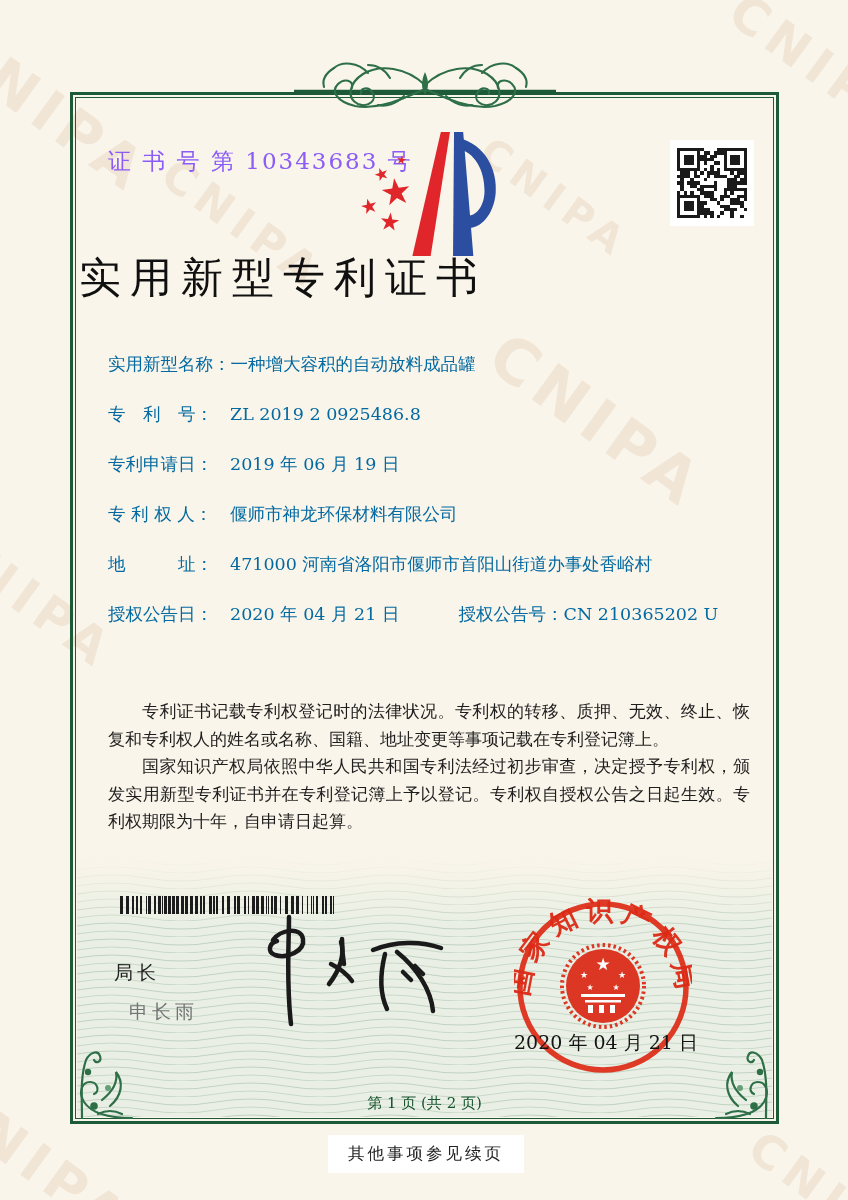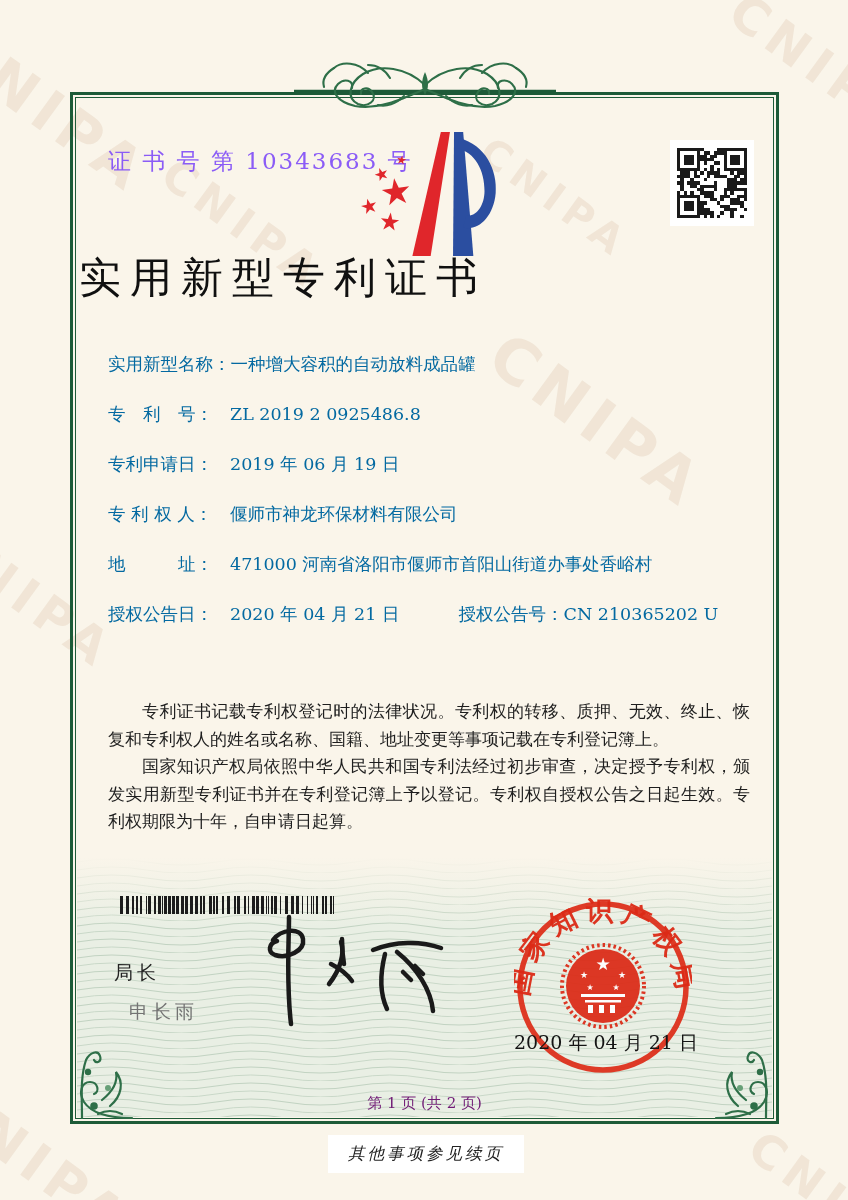--- a/index.html
+++ b/index.html
@@ -88,26 +88,26 @@
   .signature { position:absolute; left:243px; top:912px; width:218px; height:118px; z-index:5; }
 
   .seal { position:absolute; left:514px; top:898px; width:178px; height:180px; z-index:4; }
   .seal-date {
     position:absolute; left:514px; top:1030px; width:178px; text-align:center;
     font-size:19px; color:#141414; z-index:6; white-space:nowrap;
   }
 
   .page-info {
     position:absolute; left:70px; top:1094px; width:709px; text-align:center;
-    font-size:15px; color:#701a75; z-index:5;
+    font-size:15px; color:#14532d; z-index:5;
   }
 
   .continuation {
     position:absolute; left:328px; top:1135px; background:#ffffff;
-    padding:8px 20px; font-size:16.5px; letter-spacing:3px; color:#222; z-index:3;font-style:italic;
+    padding:8px 20px; font-size:16.5px; letter-spacing:3px; color:#222; z-index:3;
   }
 </style>
 </head>
 <body>
 
 <div class="watermark wm1">CNIPA</div>
 <div class="watermark wm2">CNIPA</div>
 <div class="watermark wm3">CNIPA</div>
 <div class="watermark wm4">CNIPA</div>
 <div class="watermark wm5">CNIPA</div>

